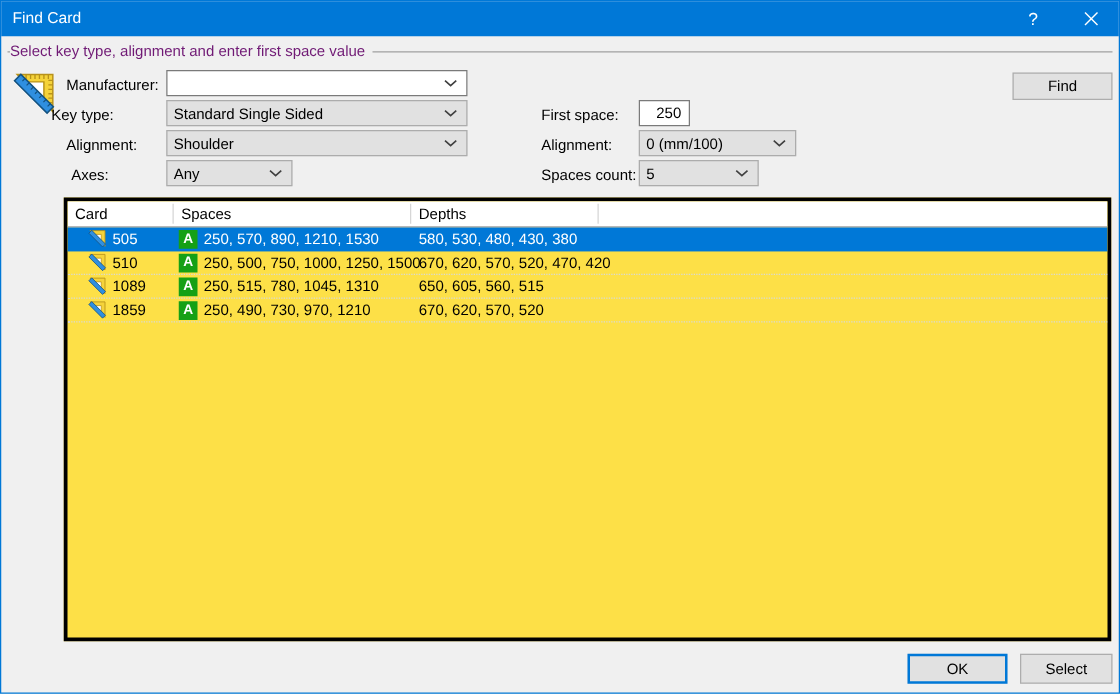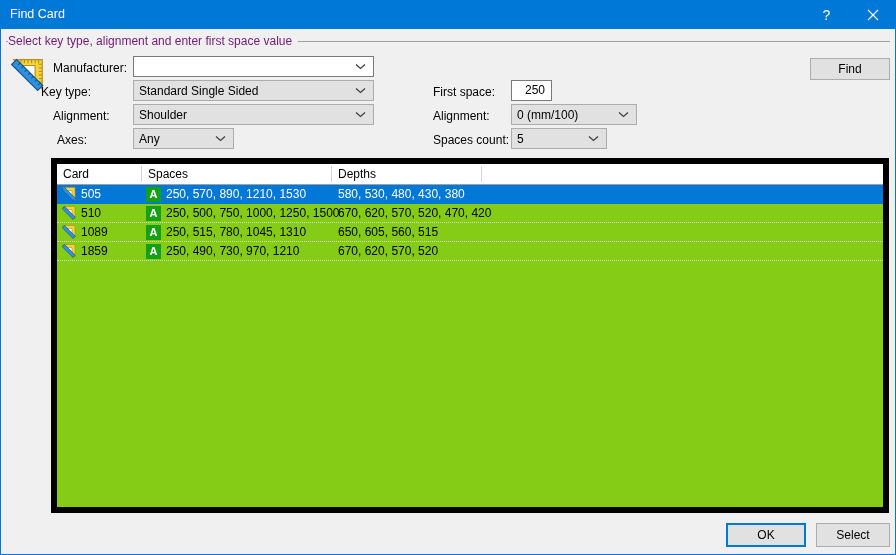--- a/index.html
+++ b/index.html
@@ -153,22 +153,22 @@
     border: 2px solid #0078d7;
     background: #e1e1e1;
   }
 
   
   .listview {
     position: absolute;
     left: 50px; top: 157px;
     width: 838px; height: 355px;
     box-sizing: border-box;
-    border: 6px solid #000000;
-    background: #84cc16;
+    border: 3px solid #000000;
+    background: #fde047;
     overflow: hidden;
   }
   .lv-header {
     position: relative;
     height: 20px;
     background: #ffffff;
     border-bottom: 1px solid #a0a0a0;
   }
   .lv-col {
     position: absolute;
@@ -205,21 +205,21 @@
     position: absolute;
     top: 0;
     height: 18px;
     display: flex;
     align-items: center;
     font-size: 12px;
     line-height: 18px;
     white-space: nowrap;
     box-sizing: border-box;
   }
-  .lv-cell.c-card   { left: 0px;   width: 85px;  padding-left: 4px; gap: 4px; }
+  .lv-cell.c-card   { left: 0px;   width: 85px;  padding-left: 16px; gap: 4px; }
   .lv-cell.c-spaces { left: 85px;  width: 190px; padding-left: 4px; gap: 5px; }
   .lv-cell.c-depths { left: 275px; width: 150px; padding-left: 6px; }
   .lv-cell.c-extra  { left: 425px; width: 200px; padding-left: 6px; }
   .badge-a {
     flex: 0 0 auto;
     width: 15px; height: 15px;
     background: #15a015;
     color: #ffffff;
     font-size: 11px;
     font-weight: bold;

